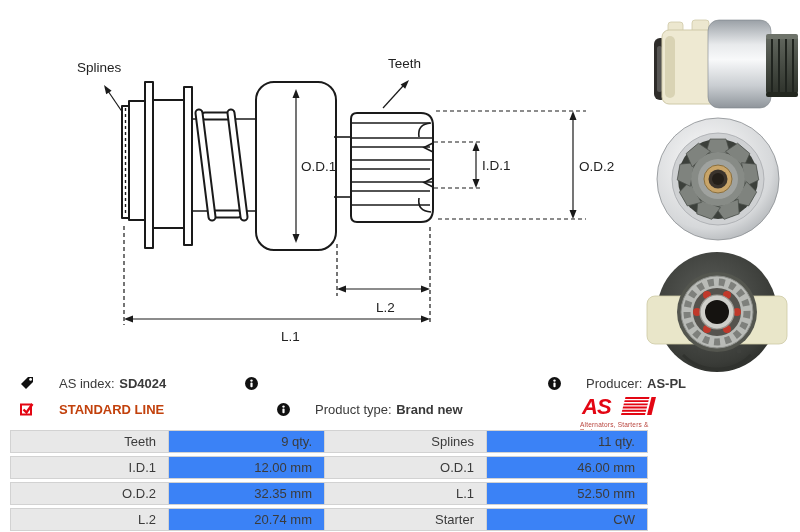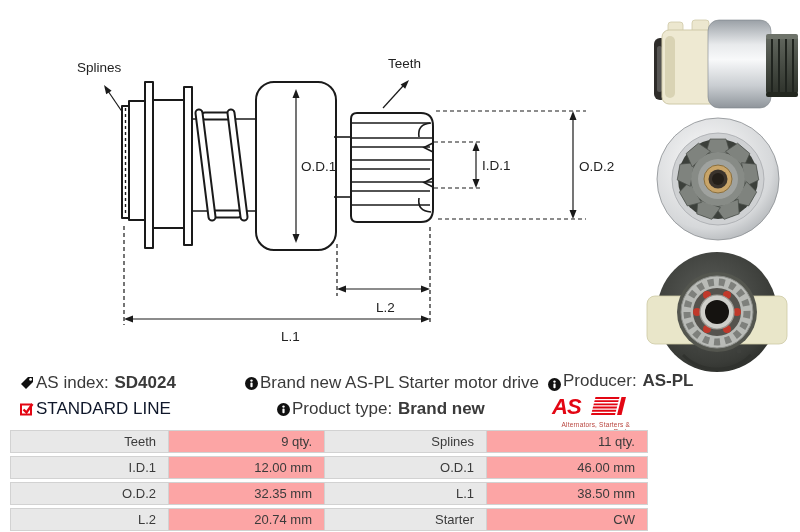--- a/index.html
+++ b/index.html
@@ -11,36 +11,36 @@
   #diagram{position:absolute;left:0;top:0;}
   .dline{stroke:#1a1a1a;stroke-width:2;fill:#fff;stroke-linejoin:round;}
   .thin{stroke:#1a1a1a;stroke-width:1.6;fill:none;}
   .dim{stroke:#1a1a1a;stroke-width:1.2;fill:none;}
   .dash{stroke:#1a1a1a;stroke-width:1.2;fill:none;stroke-dasharray:4 3;}
   .ah{fill:#1a1a1a;stroke:none;}
   .dtxt{font-family:"Liberation Sans",sans-serif;font-size:13.5px;fill:#222;}
   
   .photo{position:absolute;}
   
-  .inforow{position:absolute;display:flex;align-items:center;gap:2px;font-size:17px;height:16px;white-space:nowrap;}
+  .inforow{position:absolute;display:flex;align-items:center;gap:25px;font-size:13px;height:16px;white-space:nowrap;}
   .inforow .lbl{margin-right:1px;}
   .b{font-weight:bold;}
-  .red{color:#0f172a;font-weight:normal;}
+  .red{color:#c2410c;font-weight:bold;}
   .icon{display:inline-flex;align-items:center;justify-content:center;flex:0 0 auto;}
-  #logo{position:absolute;left:544px;top:395px;width:86px;text-align:right;}
+  #logo{position:absolute;left:580px;top:395px;width:86px;text-align:left;}
   #logo .tagline{font-size:6.5px;color:#b8433c;margin-top:0px;letter-spacing:.2px;}
   
   table.spec{
     position:absolute;left:10px;top:427px;width:638px;
     border-collapse:separate;border-spacing:0 3px;table-layout:fixed;
     font-size:13px;color:#3b3b3b;
   }
   table.spec td{
     border:1px solid #d2d2d2;text-align:right;padding:0 12px 0 0;
-    height:21px;line-height:21px;overflow:hidden;background:#fca5a5;
+    height:21px;line-height:21px;overflow:hidden;background:#3b82f6;
   }
   table.spec td+td{border-left:none;}
   table.spec td.lab{background:#e8e8e8;}
 </style>
 </head>
 <body>
 
 <svg id="diagram" width="650" height="372" viewBox="0 0 650 372">
 
   <text class="dtxt" x="77" y="72">Splines</text>
@@ -254,36 +254,35 @@
 </div>
 
 <div class="inforow" style="left:245px;top:375px;">
   <span class="icon">
     <svg width="13" height="13" viewBox="0 0 13 13">
       <circle cx="6.5" cy="6.5" r="6.5" fill="#111"></circle>
       <circle cx="6.5" cy="3.6" r="1.2" fill="#fff"></circle>
       <rect x="5.4" y="5.6" width="2.2" height="4.6" rx="1" fill="#fff"></rect>
     </svg>
   </span>
-  <span>Brand new AS-PL Starter motor drive</span>
 </div>
 
 <div class="inforow" style="left:245px;top:401px;padding-left:32px;">
   <span class="icon">
     <svg width="13" height="13" viewBox="0 0 13 13">
       <circle cx="6.5" cy="6.5" r="6.5" fill="#111"></circle>
       <circle cx="6.5" cy="3.6" r="1.2" fill="#fff"></circle>
       <rect x="5.4" y="5.6" width="2.2" height="4.6" rx="1" fill="#fff"></rect>
     </svg>
   </span>
   <span><span class="lbl">Product type:</span>
   <span class="b">Brand new</span></span>
 </div>
 
-<div class="inforow" style="left:548px;top:375px;align-items:flex-end;">
+<div class="inforow" style="left:548px;top:375px;">
   <span class="icon">
     <svg width="13" height="13" viewBox="0 0 13 13">
       <circle cx="6.5" cy="6.5" r="6.5" fill="#111"></circle>
       <circle cx="6.5" cy="3.6" r="1.2" fill="#fff"></circle>
       <rect x="5.4" y="5.6" width="2.2" height="4.6" rx="1" fill="#fff"></rect>
     </svg>
   </span>
   <span><span class="lbl">Producer:</span>
   <span class="b">AS-PL</span></span>
 </div>
@@ -321,21 +320,21 @@
     <tr>
       <td class="lab">I.D.1</td>
       <td>12.00 mm</td>
       <td class="lab">O.D.1</td>
       <td>46.00 mm</td>
     </tr>
     <tr>
       <td class="lab">O.D.2</td>
       <td>32.35 mm</td>
       <td class="lab">L.1</td>
-      <td>38.50 mm</td>
+      <td>52.50 mm</td>
     </tr>
     <tr>
       <td class="lab">L.2</td>
       <td>20.74 mm</td>
       <td class="lab">Starter</td>
       <td>CW</td>
     </tr>
   </tbody>
 </table>
 

